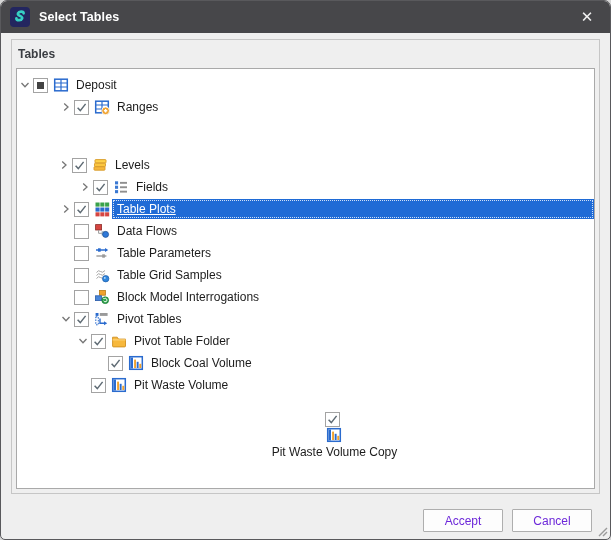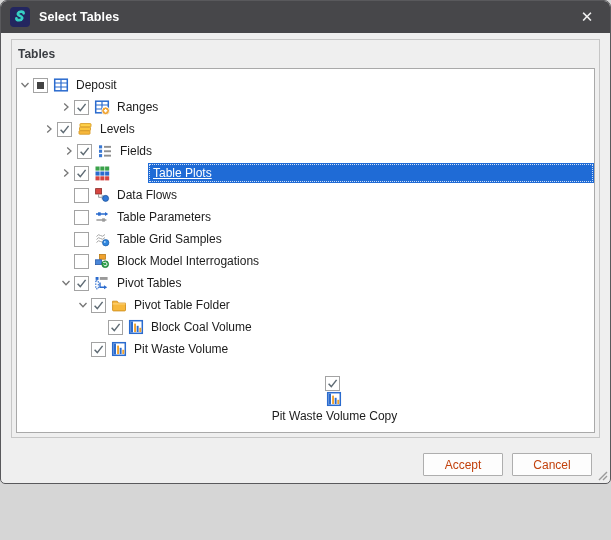--- a/index.html
+++ b/index.html
@@ -1,18 +1,18 @@
 <!DOCTYPE html>
 <html><head>
 <meta charset="utf-8">
 <style>
   * { box-sizing: border-box; margin: 0; padding: 0; }
   html,body { background:#d6d6d6; font-family:"Liberation Sans", sans-serif; }
   .window {
-    position:relative; width:611px; height:484px;
+    position:relative; width:611px; height:540px;
     background:var(--body-bg,#efefef);
     border:1px solid #59595c;
     border-radius:7px 7px 5px 5px;
     overflow:hidden;
   }
   .titlebar {
     height:32px; background:var(--titlebar-bg,#47474a);
     display:flex; align-items:center; padding:0 6px 0 9px;
   }
   .app-icon { width:20px; height:20px; border-radius:4px; background:var(--appicon-bg,#23265f);
@@ -33,25 +33,25 @@
   .expander { width:16px; height:16px; flex:0 0 auto; display:flex; align-items:center;
     justify-content:center; }
   .checkbox { width:15px; height:15px; flex:0 0 auto; background:#ffffff;
     border:1px solid #a3a3a3; display:flex; align-items:center; justify-content:center;
     margin-right:4px; }
   .node-icon { width:17px; height:16px; flex:0 0 auto; display:flex; align-items:center;
     justify-content:center; margin-right:2px; }
   .label-wrap { flex:1 1 auto; height:20px; display:flex; align-items:center; min-width:0; }
   .label-wrap .tree-label { padding:2px 5px 3px 5px; }
   .tree-row.selected .label-wrap { background:var(--selection,#1f6bd6);
-    outline:1px dotted #cfe0f7; outline-offset:-2px;margin-left:36px; }
+    outline:1px dotted #cfe0f7; outline-offset:-2px; }
   .tree-row.selected .tree-label { color:#ffffff; text-decoration:underline; }
   .buttons-bar { position:absolute; right:18px; bottom:7px; display:flex; gap:9px; }
   .btn { width:80px; height:23px; background:#fdfdfd; border:1px solid #aeaeae;
-    font-family:"Liberation Sans", sans-serif; font-size:12px; color:#c2410c;
+    font-family:"Liberation Sans", sans-serif; font-size:12px; color:#6d28d9;
     display:flex; align-items:center; justify-content:center; border-radius:1px; cursor:default; }
   .resize-grip { position:absolute; right:1px; bottom:1px; width:13px; height:13px; }
 </style>
 </head>
 <body>
 
 <div class="window" style="--selection: #1f6bd6; --titlebar-bg: #47474a; --body-bg: #efefef; --appicon-bg: #23265f;">
   <div class="titlebar">
     <div class="app-icon">
       <svg width="20" height="20" viewBox="0 0 20 20">
@@ -107,21 +107,21 @@
                 <line x1="1.7" y1="6" x2="14.3" y2="6" stroke="#2a6bce" stroke-width="1.2"></line>
                 <line x1="1.7" y1="10" x2="14.3" y2="10" stroke="#2a6bce" stroke-width="1.2"></line>
                 <circle cx="11.6" cy="11.8" r="3.9" fill="#f0a22e" stroke="#fff" stroke-width="0.9"></circle>
                 <path d="M11.6 10.1 v3.4 M9.9 11.8 h3.4" stroke="#fff" stroke-width="1.4"></path>
               </svg>
             </span>
             <div class="label-wrap">
               <span class="tree-label">Ranges</span>
             </div>
           </div>
-          <div class="tree-row" style="padding-left: 24px;">
+          <div class="tree-row" style="padding-left: 39px; margin-top: 36px;">
             <span class="expander">
               <svg width="14" height="14" viewBox="0 0 14 14">
                 <path d="M5.2 3.5 L9 7 L5.2 10.5" fill="none" stroke="#767676" stroke-width="1.3"></path>
               </svg>
             </span>
             <span class="checkbox">
               <svg width="13" height="13" viewBox="0 0 13 13">
                 <path d="M2.6 6.8 L5.3 9.6 L10.6 2.9" fill="none" stroke="#5f6b74" stroke-width="1.5"></path>
               </svg>
             </span>
@@ -129,21 +129,21 @@
               <svg width="16" height="16" viewBox="0 0 16 16">
                 <rect x="3" y="2.6" width="11" height="3.4" rx="0.7" fill="#ffd24a" stroke="#d79a28" stroke-width="0.9"></rect>
                 <rect x="2.5" y="6.2" width="11" height="3.4" rx="0.7" fill="#fcc63e" stroke="#d79a28" stroke-width="0.9"></rect>
                 <rect x="2" y="9.8" width="11" height="3.4" rx="0.7" fill="#f7b83c" stroke="#d79a28" stroke-width="0.9"></rect>
               </svg>
             </span>
             <div class="label-wrap">
               <span class="tree-label">Levels</span>
             </div>
           </div>
-          <div class="tree-row" style="padding-left: 44px;">
+          <div class="tree-row" style="padding-left: 44px; margin-left: 16px;">
             <span class="expander">
               <svg width="14" height="14" viewBox="0 0 14 14">
                 <path d="M5.2 3.5 L9 7 L5.2 10.5" fill="none" stroke="#767676" stroke-width="1.3"></path>
               </svg>
             </span>
             <span class="checkbox">
               <svg width="13" height="13" viewBox="0 0 13 13">
                 <path d="M2.6 6.8 L5.3 9.6 L10.6 2.9" fill="none" stroke="#5f6b74" stroke-width="1.5"></path>
               </svg>
             </span>

